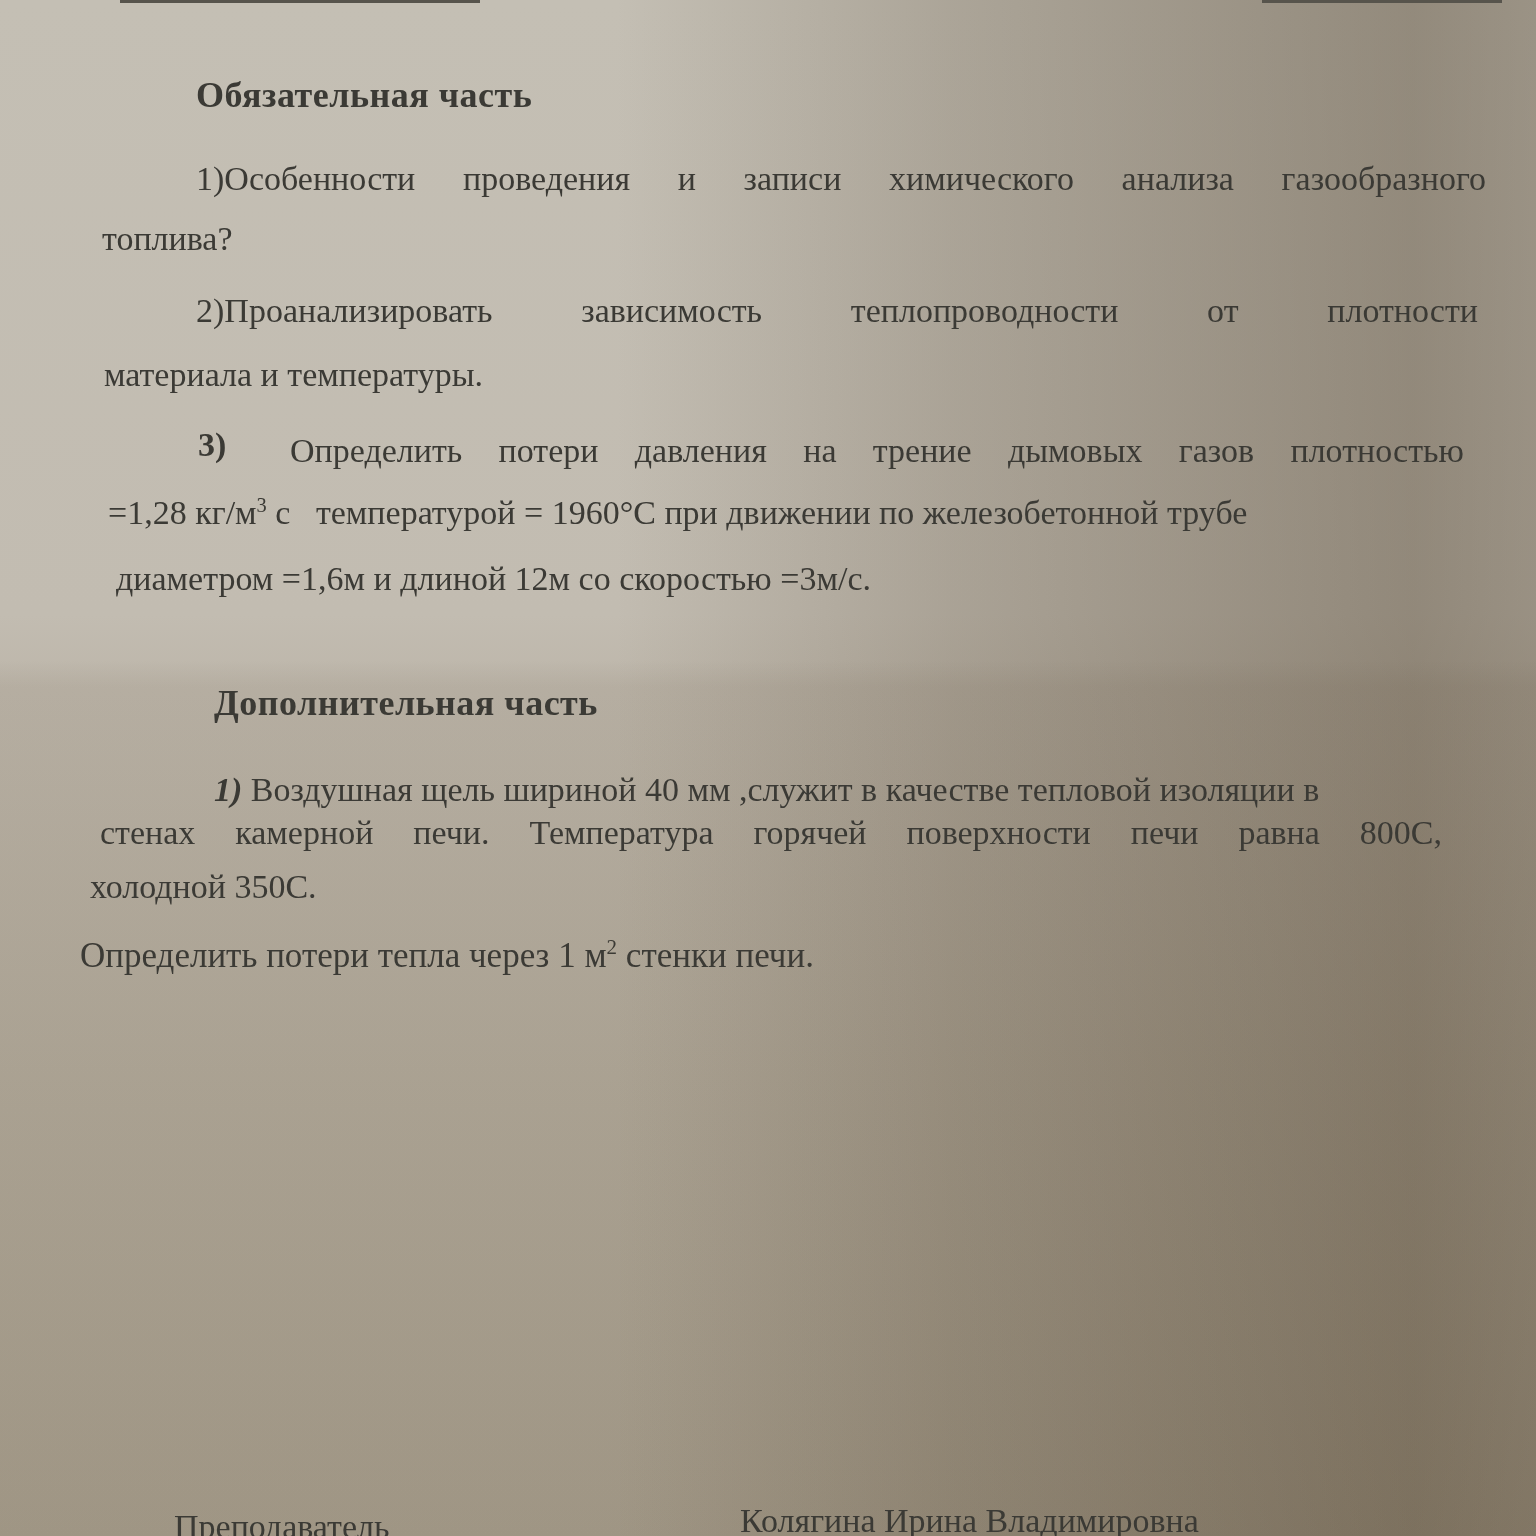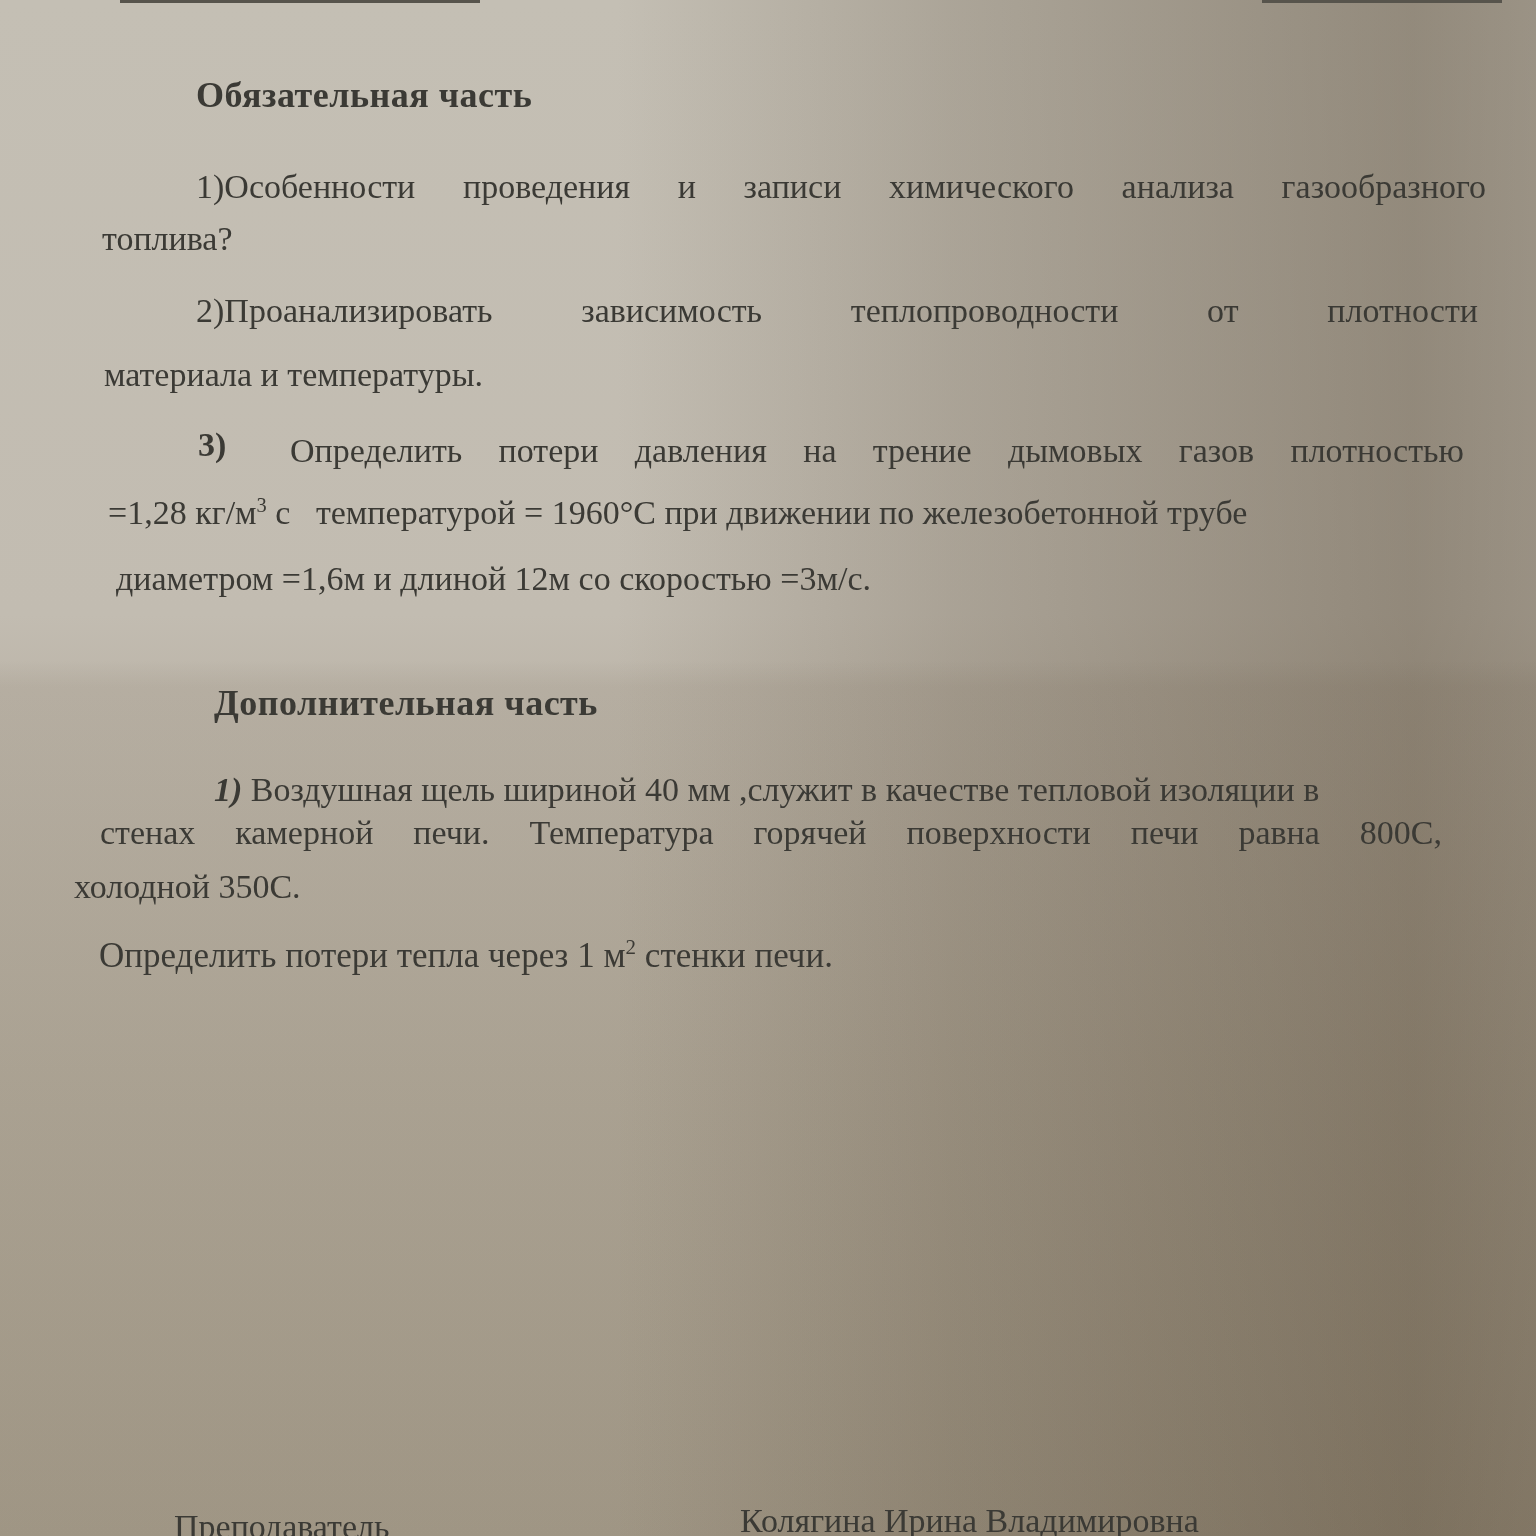--- a/index.html
+++ b/index.html
@@ -27,21 +27,21 @@
   </style>
 </head>
 <body>
 
 <div class="edge-top-left"></div>
 <div class="edge-top-right"></div>
 <div class="top-shadow"></div>
 
 <div class="block heading" style="left:196px; top:74px;">Обязательная часть</div>
 
-<div class="block para just" style="left:196px; top:168px; width:1290px;">
+<div class="block para just" style="left:196px; top:160px; width:1290px;">
   <span>1)Особенности</span>
   <span>проведения</span>
   <span>и</span>
   <span>записи</span>
   <span>химического</span>
   <span>анализа</span>
   <span>газообразного</span>
 </div>
 <div class="block para" style="left:102px; top:220px;">топлива?</div>
 
@@ -76,17 +76,17 @@
   <span>стенах</span>
   <span>камерной</span>
   <span>печи.</span>
   <span>Температура</span>
   <span>горячей</span>
   <span>поверхности</span>
   <span>печи</span>
   <span>равна</span>
   <span>800С,</span>
 </div>
-<div class="block para" style="left:74px; top:868px;">холодной 350С.</div>
-<div class="block para" style="left:80px; top:936px; font-size:35px; white-space:pre;margin-left:19px;"><span>Определить потери тепла через 1 м</span><sup>2</sup><span> стенки печи.</span></div>
+<div class="block para" style="left:90px; top:868px;">холодной 350С.</div>
+<div class="block para" style="left:80px; top:936px; font-size:35px; white-space:pre;"><span>Определить потери тепла через 1 м</span><sup>2</sup><span> стенки печи.</span></div>
 
 <div class="block para" style="left:174px; top:1508px;">Преподаватель</div>
 <div class="block para" style="left:740px; top:1502px;">Колягина Ирина Владимировна</div>
 
 </body></html>

